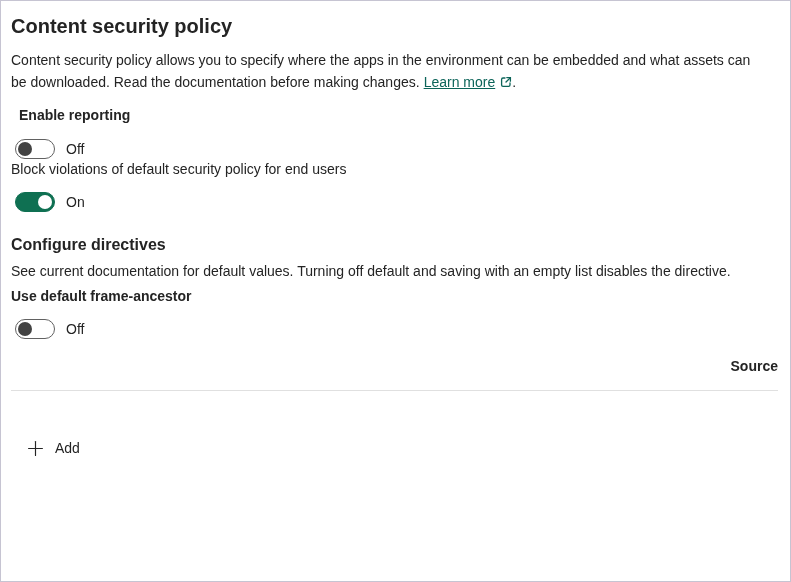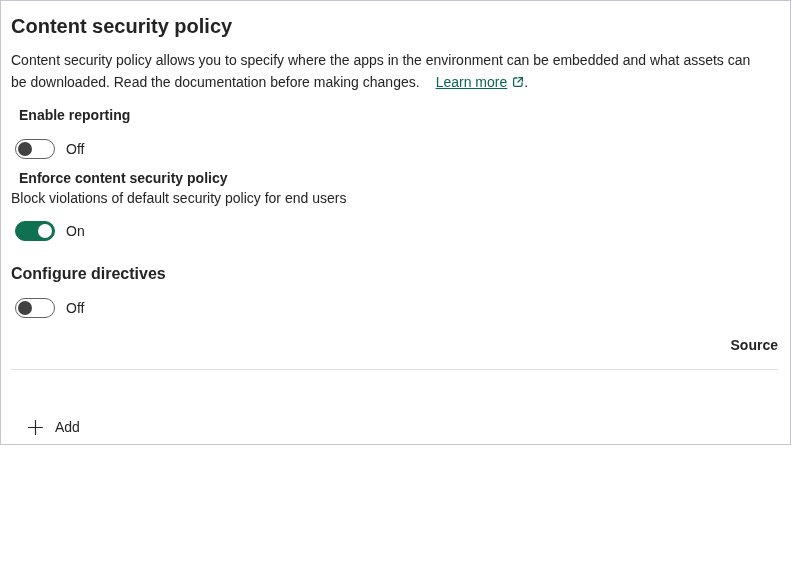--- a/index.html
+++ b/index.html
@@ -1,26 +1,26 @@
 <!DOCTYPE html>
 <html style="--accent: #0f7052; --link: #0c6459;"><head>
 <meta charset="utf-8">
 <style>
   :root { --accent:#0f7052; --link:#0c6459; --text:#242424; }
   * { box-sizing: border-box; }
   body { margin:0; background:#fff; font-family:"Liberation Sans", sans-serif; color:var(--text); }
   .page {
-    width:791px; height:445px; background:#fff;
+    width:791px; height:582px; background:#fff;
     border:1px solid #c6c4d2;
     padding:12px 12px 0 10px;
     overflow:hidden;
   }
   .page-title { font-size:20px; font-weight:600; margin:0; line-height:26px; letter-spacing:0; }
   .page-desc { margin:10px 0 0; font-size:14px; line-height:22px; max-width:752px; }
-  .learn-more { color:var(--link); text-decoration:underline; margin-left:16px; cursor:pointer; }
+  .learn-more { color:var(--link); text-decoration:underline; margin-left:4px; cursor:pointer; }
   .ext-icon { margin-left:5px; vertical-align:-1px; }
   .period { color:var(--text); }
 
   .field-label { margin-top:13px; font-size:14px; font-weight:600; line-height:19px;padding-left:8px; }
   .field-desc { font-size:14px; line-height:20px; }
 
   .toggle-row { display:flex; align-items:flex-start; margin-top:14px; margin-left:4px; height:20px; }
   .toggle { position:relative; width:40px; height:20px; border-radius:10px; flex:0 0 auto; cursor:pointer; padding:0; }
   .toggle.off { background:#fff; border:1px solid #616161; }
   .toggle.off .knob { position:absolute; top:2px; left:2px; width:14px; height:14px; border-radius:50%; background:#424242; }
@@ -65,31 +65,32 @@
   <div class="field-label">Enable reporting</div>
   <div class="toggle-row">
     <button class="toggle off">
         <span class="knob"></span>
       </button>
     <span class="toggle-state">Off</span>
   </div>
 
 
   <div class="tab-panel">
-    <div class="field-label">Enforce content security policy</div>
     <div class="field-desc">Block violations of default security policy for end users</div>
     <div class="toggle-row">
       <button class="toggle on">
           <span class="knob"></span>
         </button>
       <span class="toggle-state">On</span>
     </div>
 
     <h2 class="section-title">Configure directives</h2>
+    <p class="section-desc">See current documentation for default values. Turning off default and saving with an empty list disables the directive.</p>
 
+    <div class="section-field-label">Use default frame-ancestor</div>
     <div class="toggle-row section-toggle-row">
       <button class="toggle off">
           <span class="knob"></span>
         </button>
       <span class="toggle-state">Off</span>
     </div>
 
     <div class="source-header">Source</div>
     <div class="divider"></div>
 

